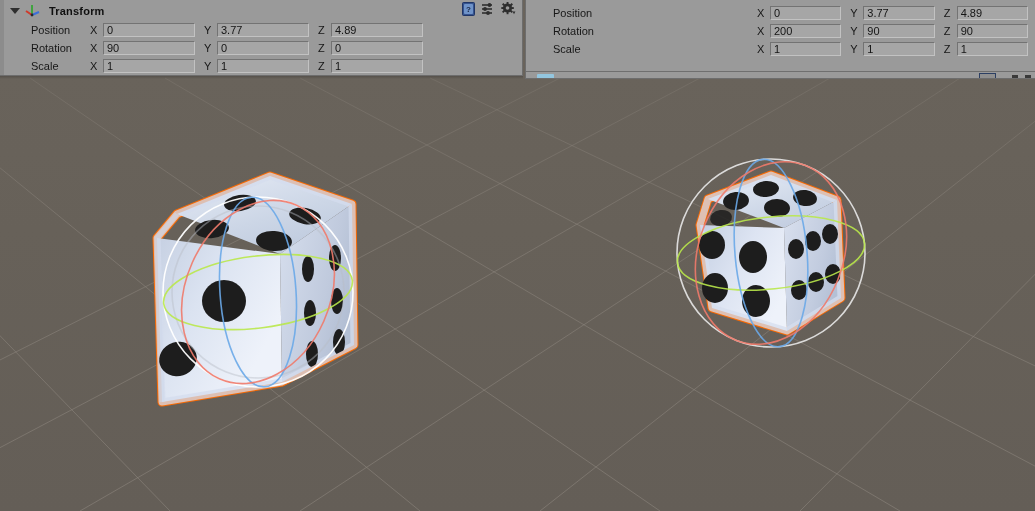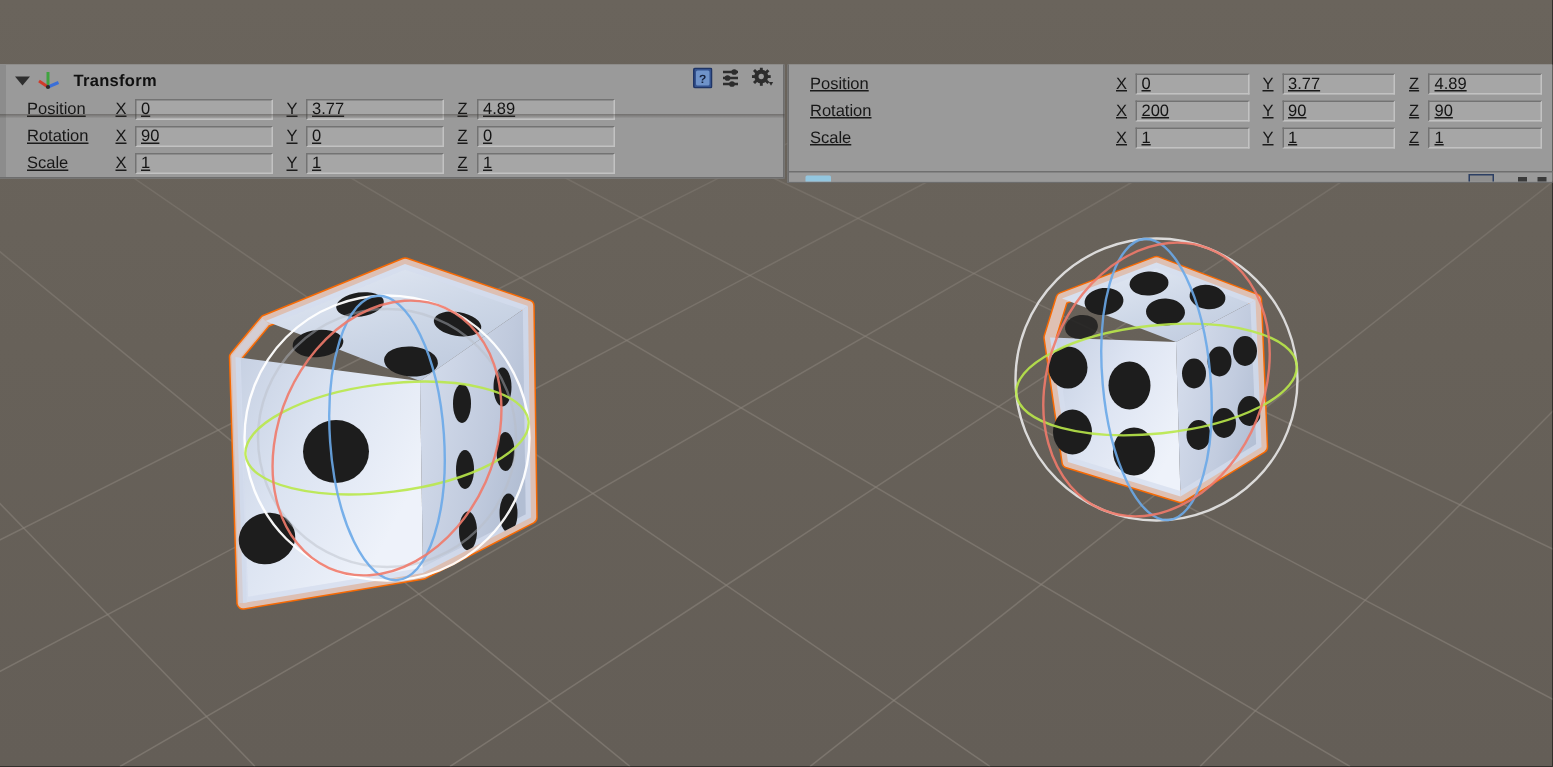--- a/index.html
+++ b/index.html
@@ -22,21 +22,20 @@
 
   
   .panel{
     position:absolute;top:0;
     background:#9a9a9a;
     border:1px solid #6d6d6d;
     border-top:none;
     box-sizing:border-box;
     font-size:11px;
     color:#1b1b1b;
-    margin-top:43px;
   }
   .panel-left{left:0;width:523px;height:76px;border-left:none;}
   .panel-right{left:525px;width:510px;height:79px;border-right:none;}
 
   .panel-inner{
     position:absolute;left:0;top:0;right:0;bottom:0;
     background:#9a9a9a;
   }
   .panel-left .panel-inner{
     border-left:4px solid #8c8c8c;
@@ -54,21 +53,21 @@
     border-top:6px solid #2e2e2e;
   }
   .gizmo-ico{width:16px;height:15px;margin-right:8px;display:block;}
   .hdr-title{font-weight:bold;font-size:11px;color:#101010;letter-spacing:.2px;}
   .hdr-icons{
     position:absolute;right:6px;top:2px;
     display:flex;align-items:center;gap:6px;
   }
   .hdr-icons svg{display:block;}
 
-  .rows{padding:0 0 0 0;text-decoration:underline;}
+  .rows{padding:0 0 0 13px;}
   .row{
     height:17px;display:flex;align-items:center;
     margin-bottom:1px;
   }
   .row-label{
     width:57px;flex:0 0 auto;padding-left:14px;
     font-size:11px;color:#171717;white-space:nowrap;
   }
   .fieldset{display:flex;align-items:center;flex:1 1 auto;}
   .axis{

